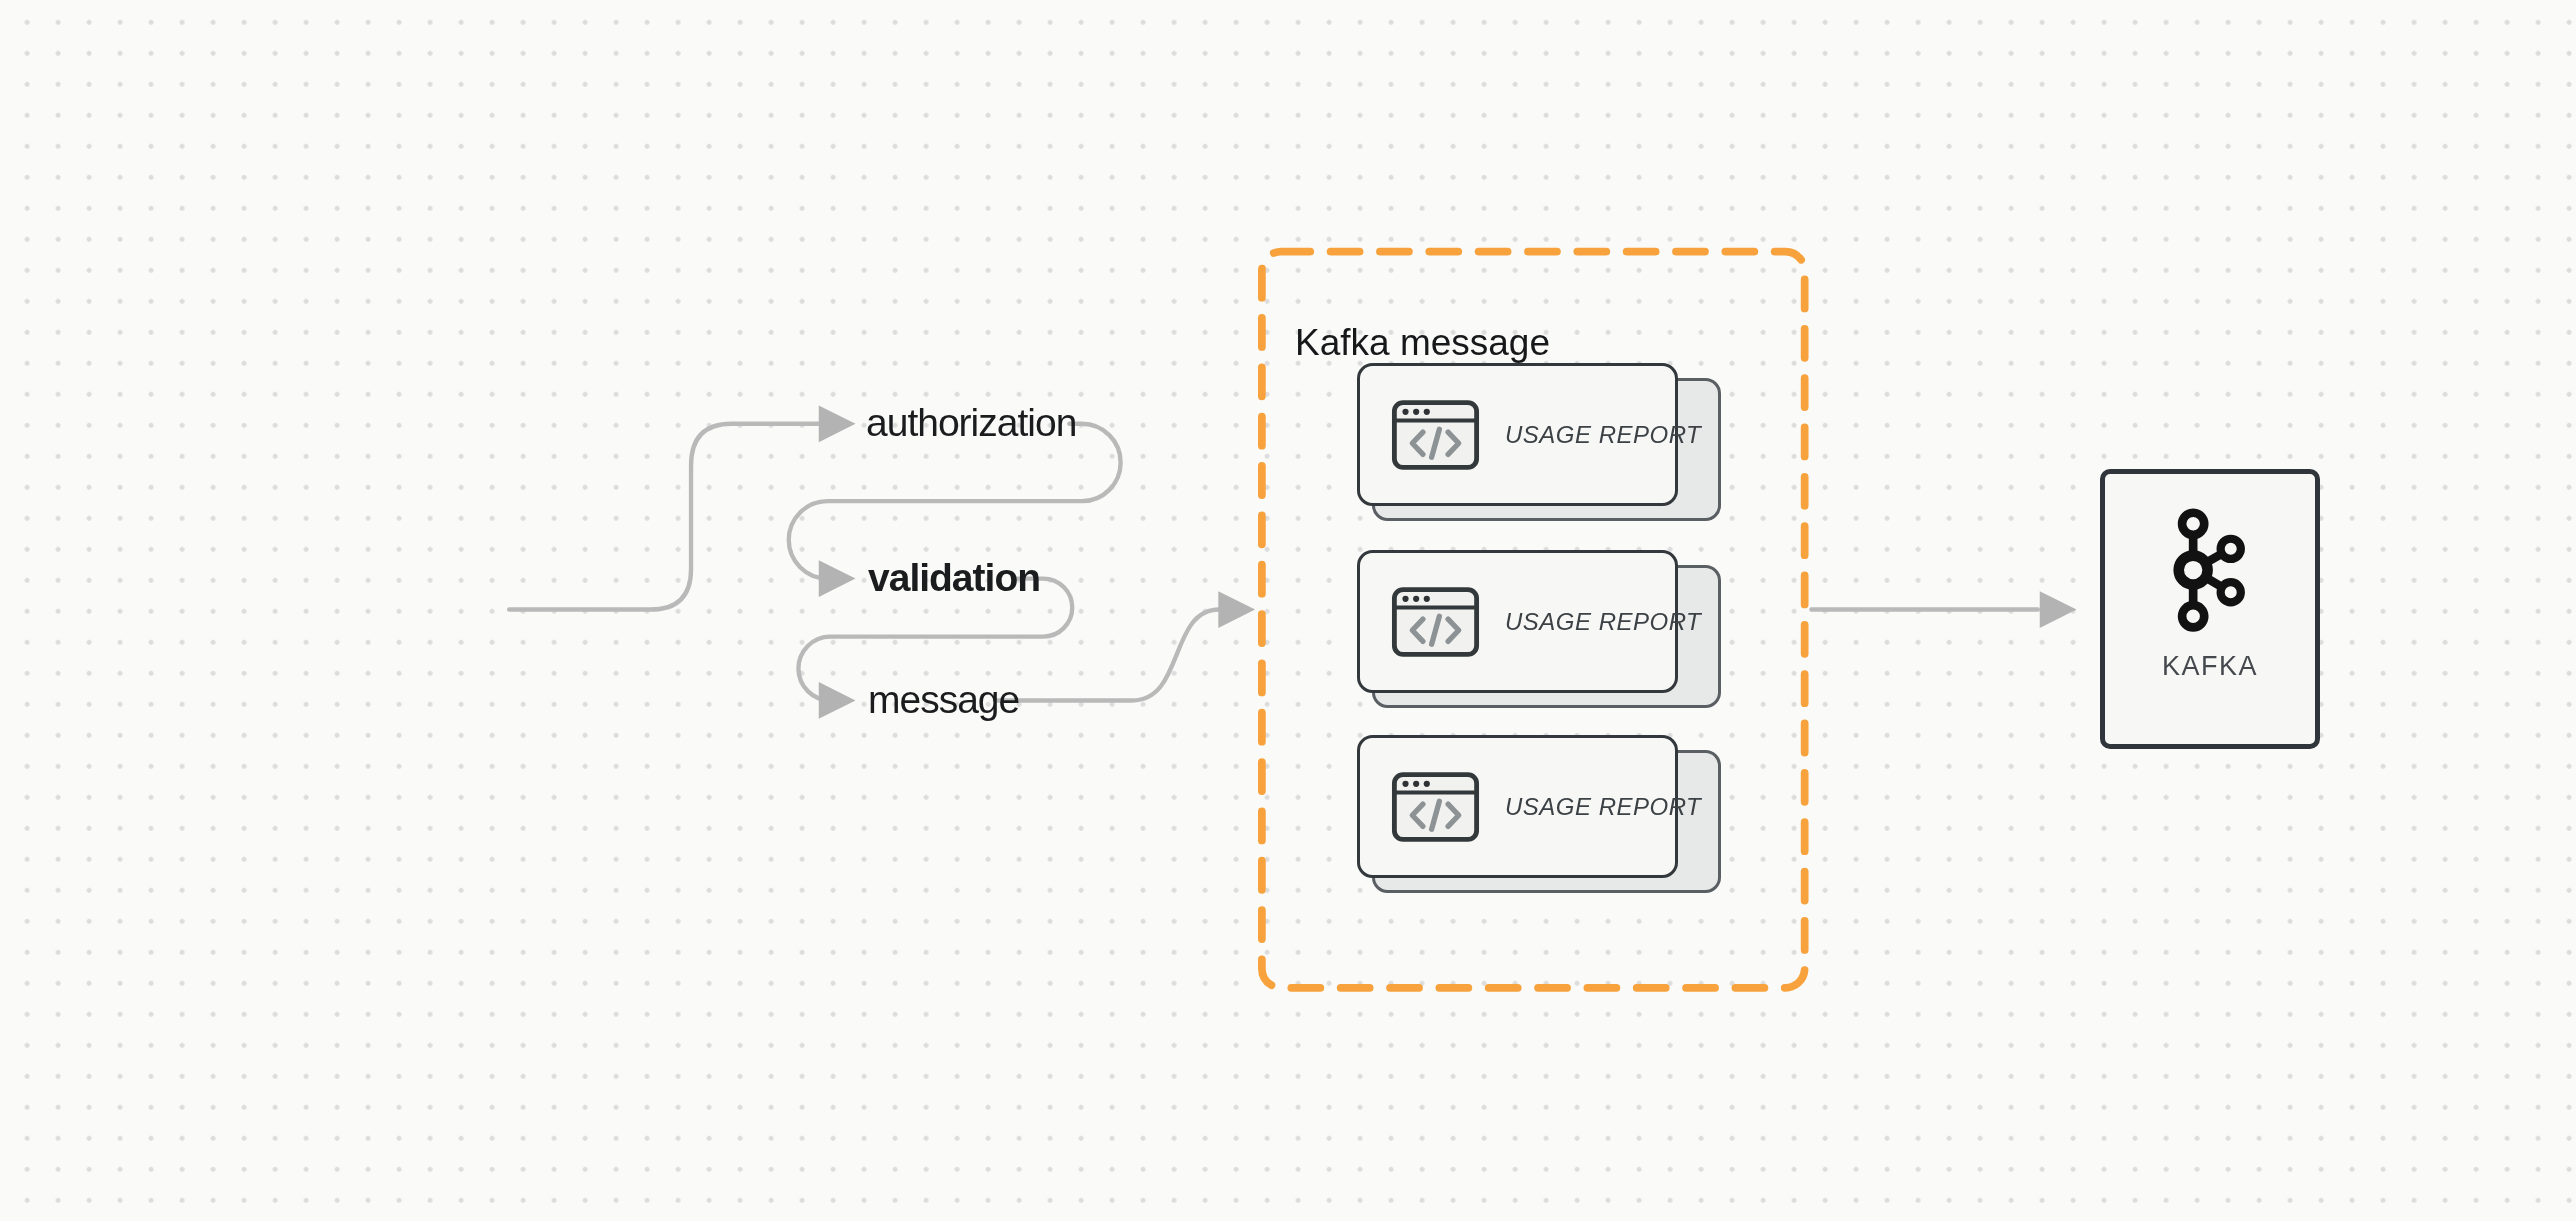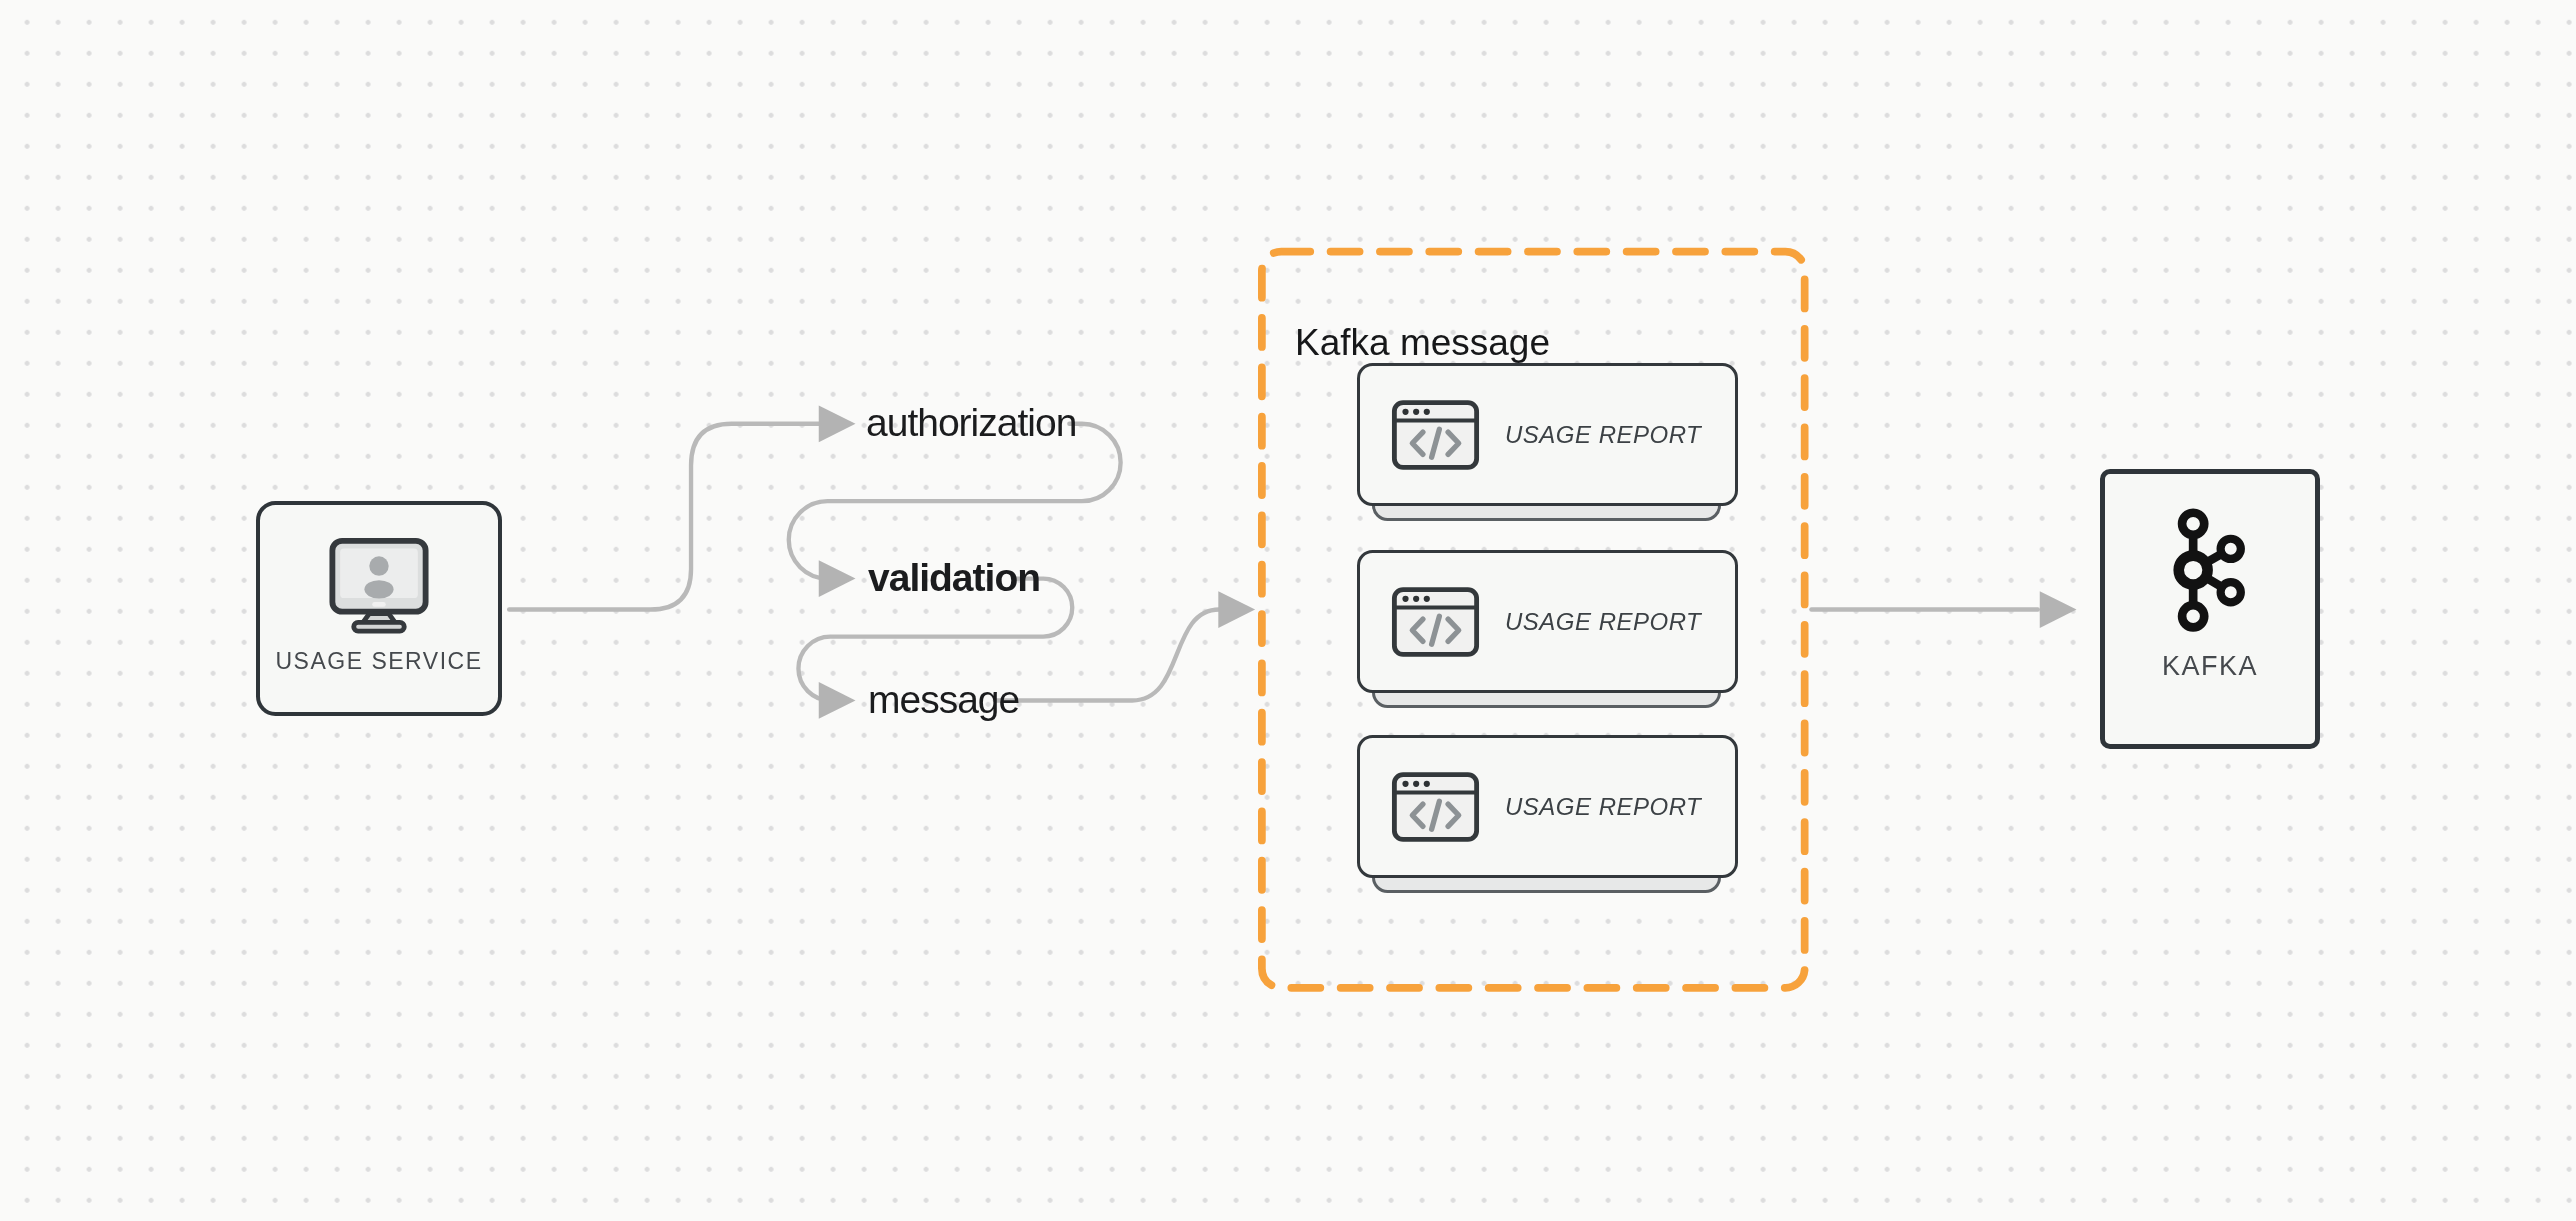--- a/index.html
+++ b/index.html
@@ -97,21 +97,21 @@
     left: 14.5px; top: 14.5px;
     width: 349px; height: 143px;
     box-sizing: border-box;
     background: #e7e8e8;
     border: 3.9px solid #5a5f63;
     border-radius: 15.5px;
   }
   .card-front {
     position: absolute;
     left: 0; top: 0;
-    width: 381px; height: 143px;
+    width: 321px; height: 143px;
     box-sizing: border-box;
     background: #f7f8f6;
     border: 3.9px solid #33383c;
     border-radius: 15.5px;
     display: flex;
     align-items: center;
   }
   .card-front .icon-wrap {
     margin-left: 31px;
     line-height: 0;
@@ -145,34 +145,20 @@
     <path d="M 1050 598 H 1078 A 30 30 0 0 1 1078 658 H 858 A 33 33 0 0 0 858 724 H 850" stroke="#b9b9b9" stroke-width="4.5" stroke-linecap="round"></path>
     <polygon points="884,724 846,705 846,743" fill="#b3b3b3"></polygon>
 
     <path d="M 1028 724 H 1170 C 1224 724 1208 630 1260 630" stroke="#b9b9b9" stroke-width="4.5" stroke-linecap="round"></path>
     <polygon points="1297,630 1259,611 1259,649" fill="#b3b3b3"></polygon>
 
     <path d="M 1872 630 H 2106" stroke="#b9b9b9" stroke-width="4.5" stroke-linecap="round"></path>
     <polygon points="2146,630 2108,611 2108,649" fill="#b3b3b3"></polygon>
   </svg>
 
-  <div class="node usage-node">
-    <span class="icon-wrap">
-      <svg width="122" height="101" viewBox="0 0 120 104" xmlns="http://www.w3.org/2000/svg">
-        <rect x="12" y="7" width="96" height="73" rx="10" fill="#dcdede" stroke="#35393d" stroke-width="6"></rect>
-        <rect x="20" y="15" width="80" height="51" rx="4" fill="#eceded"></rect>
-        <circle cx="60" cy="33" r="10" fill="#a8abad"></circle>
-        <ellipse cx="60" cy="57" rx="15" ry="9.5" fill="#a8abad"></ellipse>
-        <rect x="53" y="70" width="14" height="5" rx="2.5" fill="#f1f1f1"></rect>
-        <path d="M 50 82 L 70 82 L 78 93 L 42 93 Z" fill="#d4d6d6" stroke="#35393d" stroke-width="5" stroke-linejoin="round"></path>
-        <rect x="34" y="91" width="52" height="9" rx="4.5" fill="#d4d6d6" stroke="#35393d" stroke-width="5"></rect>
-      </svg>
-    </span>
-    <div class="node-label">USAGE SERVICE</div>
-  </div>
 
   <div class="step-label step-authorization">authorization</div>
   <div class="step-label step-validation">validation</div>
   <div class="step-label step-batching">message</div>
 
   <div class="group-title">Kafka message</div>
 
   <div class="card-stack c0">
     <div class="card-back"></div>
     <div class="card-front">

